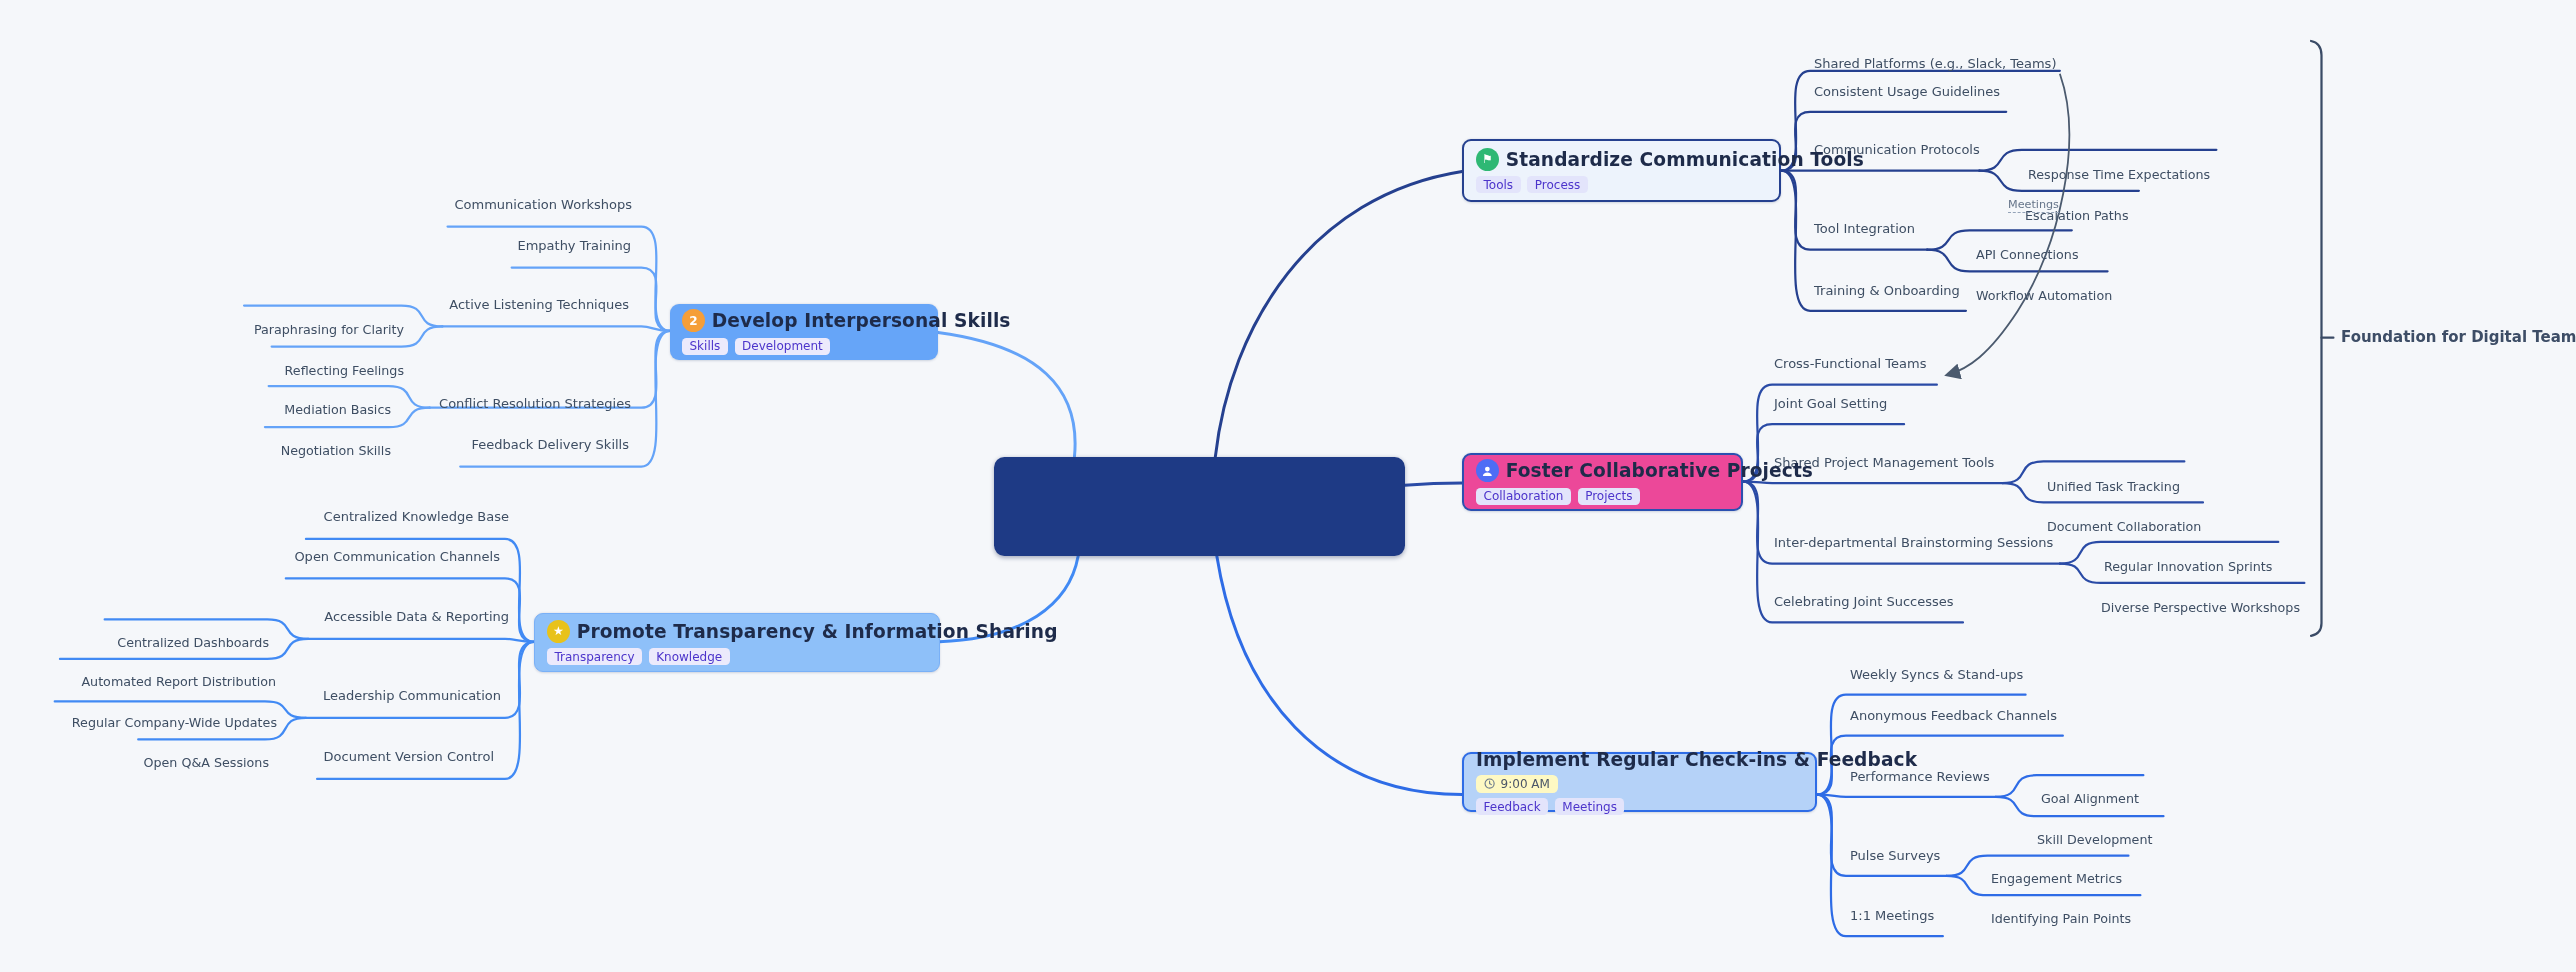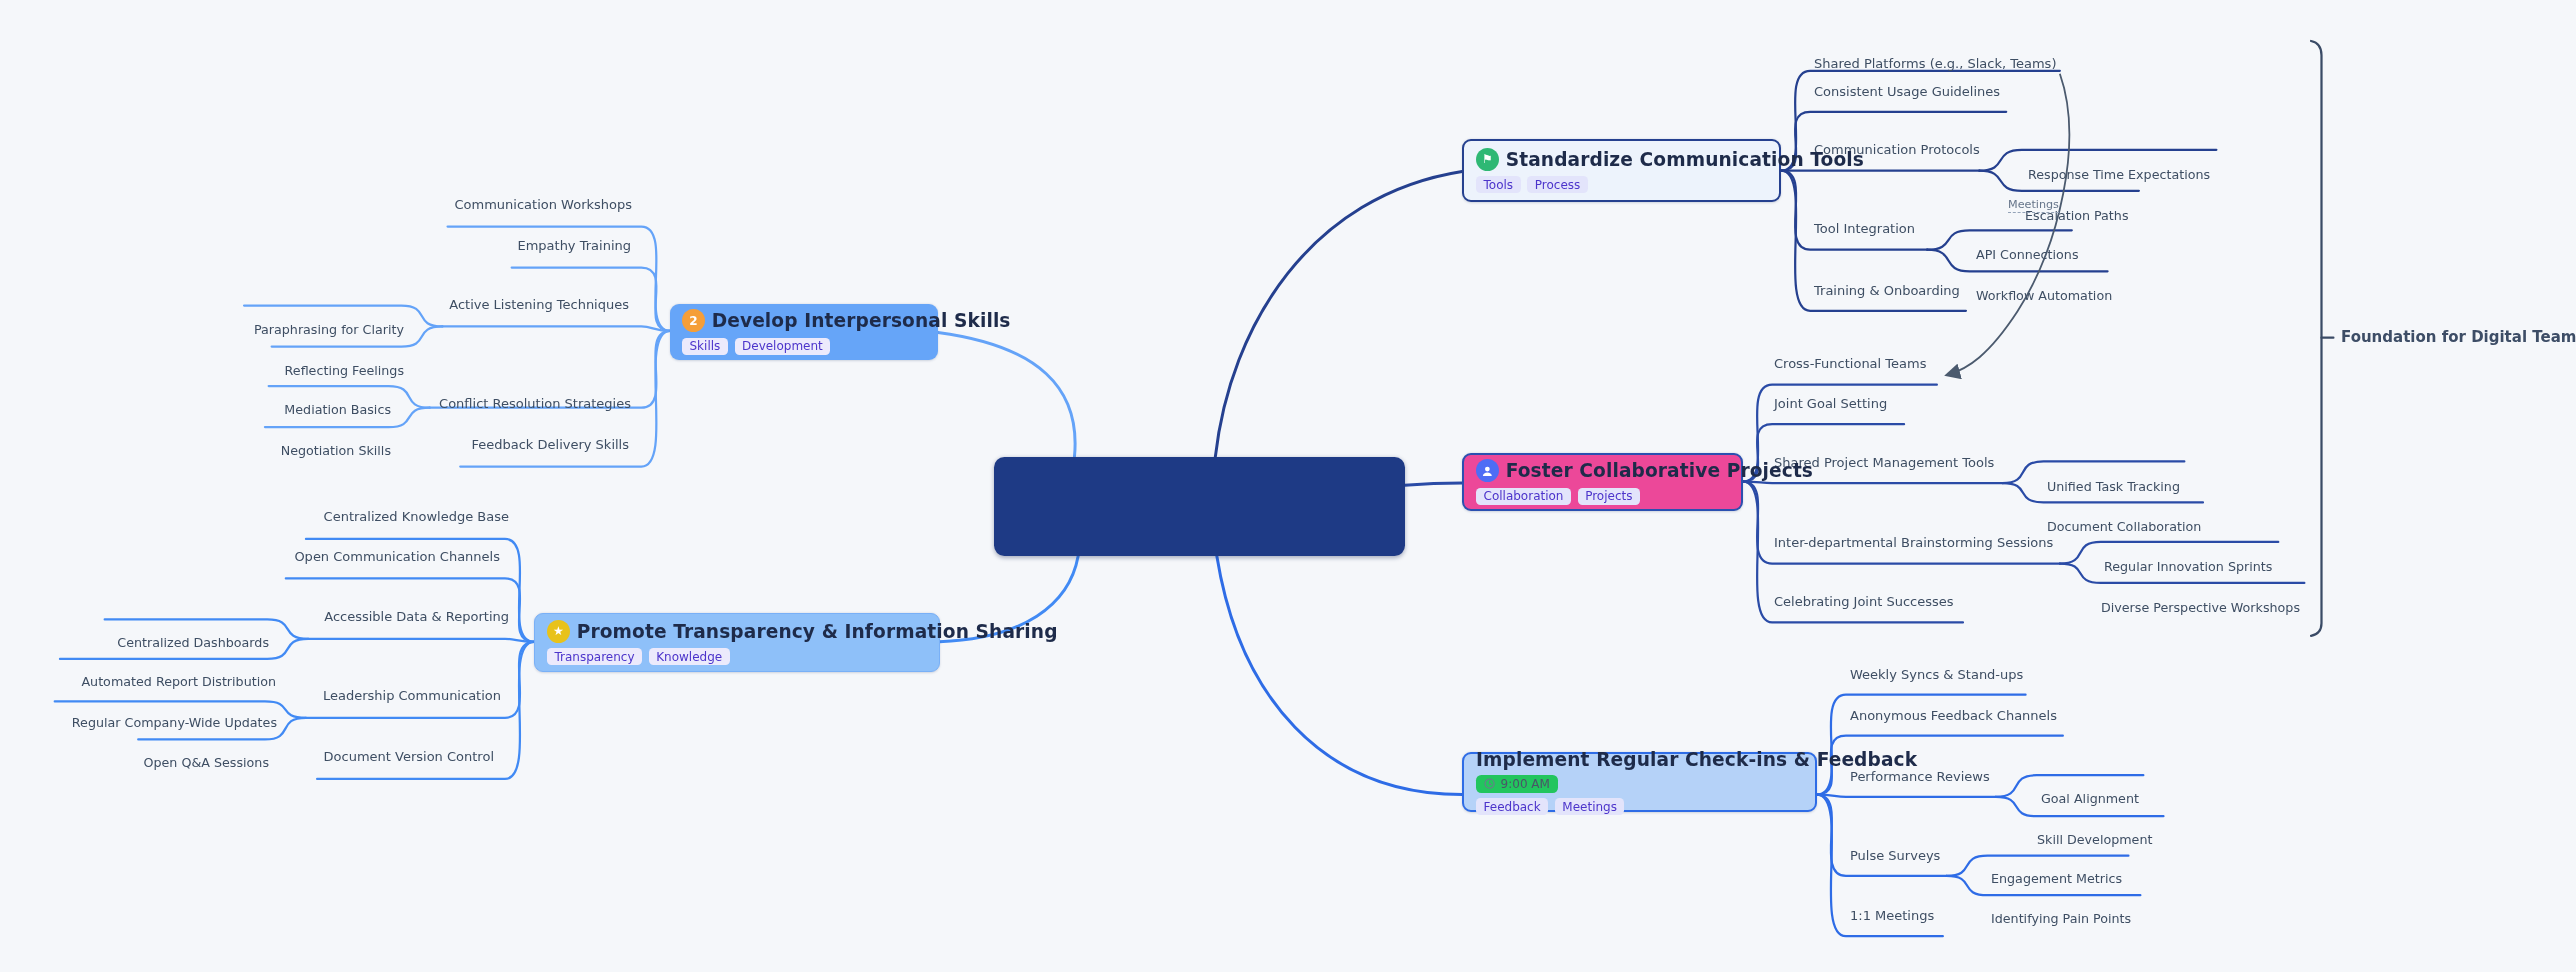--- a/index.html
+++ b/index.html
@@ -47,21 +47,21 @@
   .node-central{
     left:994px;top:457px;width:411px;height:99px;z-index:5;
     background:#1e3a85;border-radius:10.4px;align-items:center;justify-content:center;
     box-shadow:0 1.5px 4.5px rgba(20,35,80,0.35);
   }
   .node-central .ctitle{
     color:#ffffff;font-weight:bold;font-size:22.4px;line-height:33px;text-align:center;white-space:nowrap;
   }
   .chiprow{display:flex;}
   .time-chip{
-    background:#22c55e;border-radius:5.2px;padding:2.2px 8.2px;
+    background:#fef9c3;border-radius:5.2px;padding:2.2px 8.2px;
     display:flex;align-items:center;gap:5.2px;font-size:12px;color:#4a5568;
   }
   .icon-glyph{font-size:12px;line-height:1;}
 </style>
 </head>
 <body>
 
 <svg class="wires" width="2576" height="972" viewBox="0 0 3455 1304">
   <defs>
     <marker id="arrow" viewBox="0 0 10 10" refX="8" refY="5" markerWidth="9" markerHeight="9" orient="auto-start-reverse">

